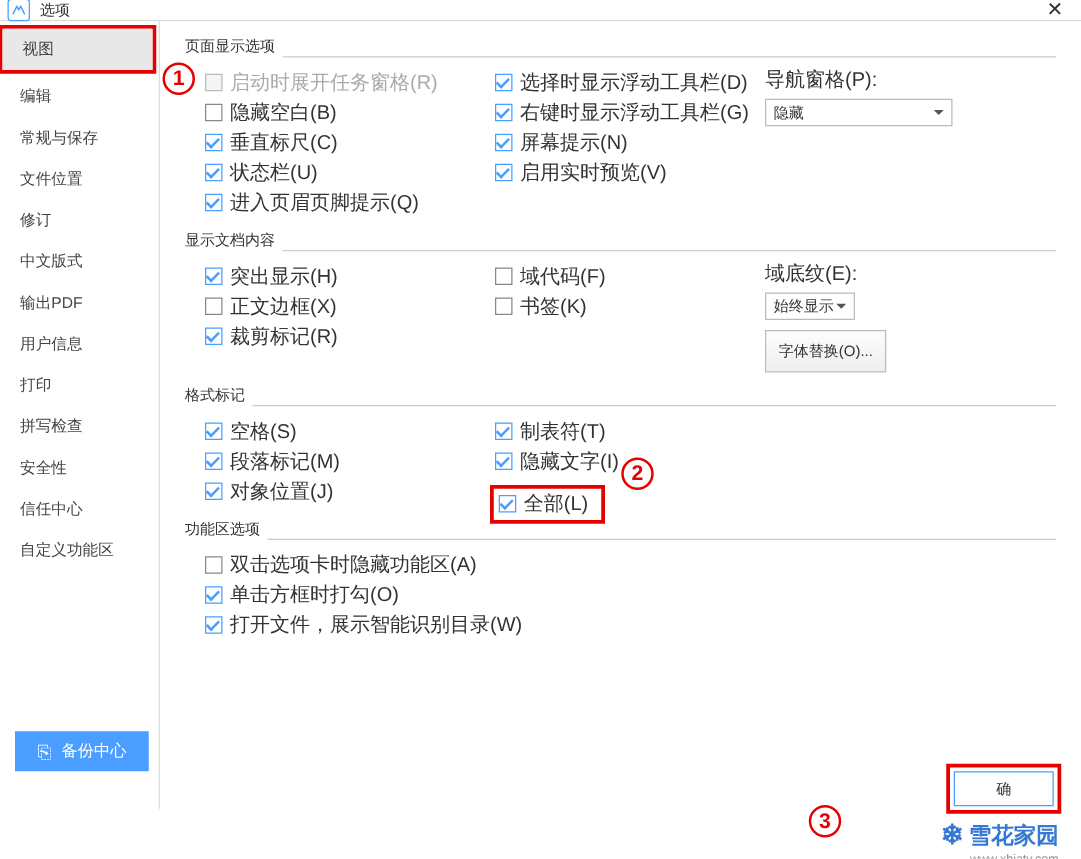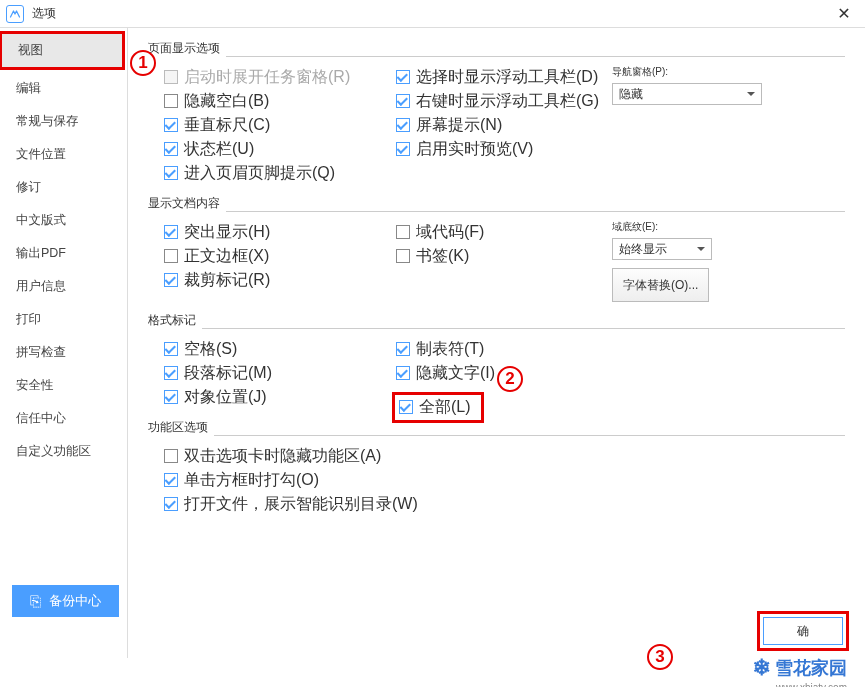--- a/index.html
+++ b/index.html
@@ -7,21 +7,21 @@
       font-family: "Microsoft YaHei", "SimSun", sans-serif;
       font-size: 12px;
       color: #333;
       background: #fff;
       width: 865px;
       height: 687px;
       position: relative;
       overflow: hidden;
     }
     .titlebar {
-      height: 28px;
+      height: 17px;
       border-bottom: 1px solid #ddd;
       display: flex;
       align-items: center;
       padding: 0 6px;
       background: #fff;
     }
     .titlebar .logo {
       width: 18px; height: 18px;
       background: #fff;
       border: 1.5px solid #4a9eff;
@@ -109,21 +109,21 @@
     .check.checked::after {
       content: "";
       width: 8px; height: 4px;
       border-left: 2px solid #4a9eff;
       border-bottom: 2px solid #4a9eff;
       transform: rotate(-45deg) translate(0px, -1px);
     }
     .check.disabled { border-color: #bbb; background: #f5f5f5; }
     .check-label { font-size: 16px; color: #333; }
     .check-label.disabled { color: #aaa; }
-    .field-label { font-size: 10px; margin-bottom: 4px; display: block; }
+    .field-label { font-size: 16px; margin-bottom: 4px; display: block; }
     .select {
       display: flex;
       align-items: center;
       justify-content: space-between;
       border: 1px solid #bbb;
       background: #fff;
       height: 22px;
       padding: 0 6px;
       cursor: pointer;
       font-size: 12px;
@@ -336,21 +336,21 @@
               <span class="check unchecked"></span>
               <span class="check-label">域代码(F)</span>
             </div>
           <div class="row">
               <span class="check unchecked"></span>
               <span class="check-label">书签(K)</span>
             </div>
         </div>
         <div class="col-right">
           <span class="field-label">域底纹(E):</span>
-          <div class="select" style="width:100px; margin-bottom:8px">
+          <div class="select" style="width:72px; margin-bottom:8px">
             <span>始终显示</span>
             <span class="arrow"></span>
           </div>
           <div class="btn-small">
             <span>字体替换(O)...</span>
           </div>
         </div>
       </div>
     </div>
 

